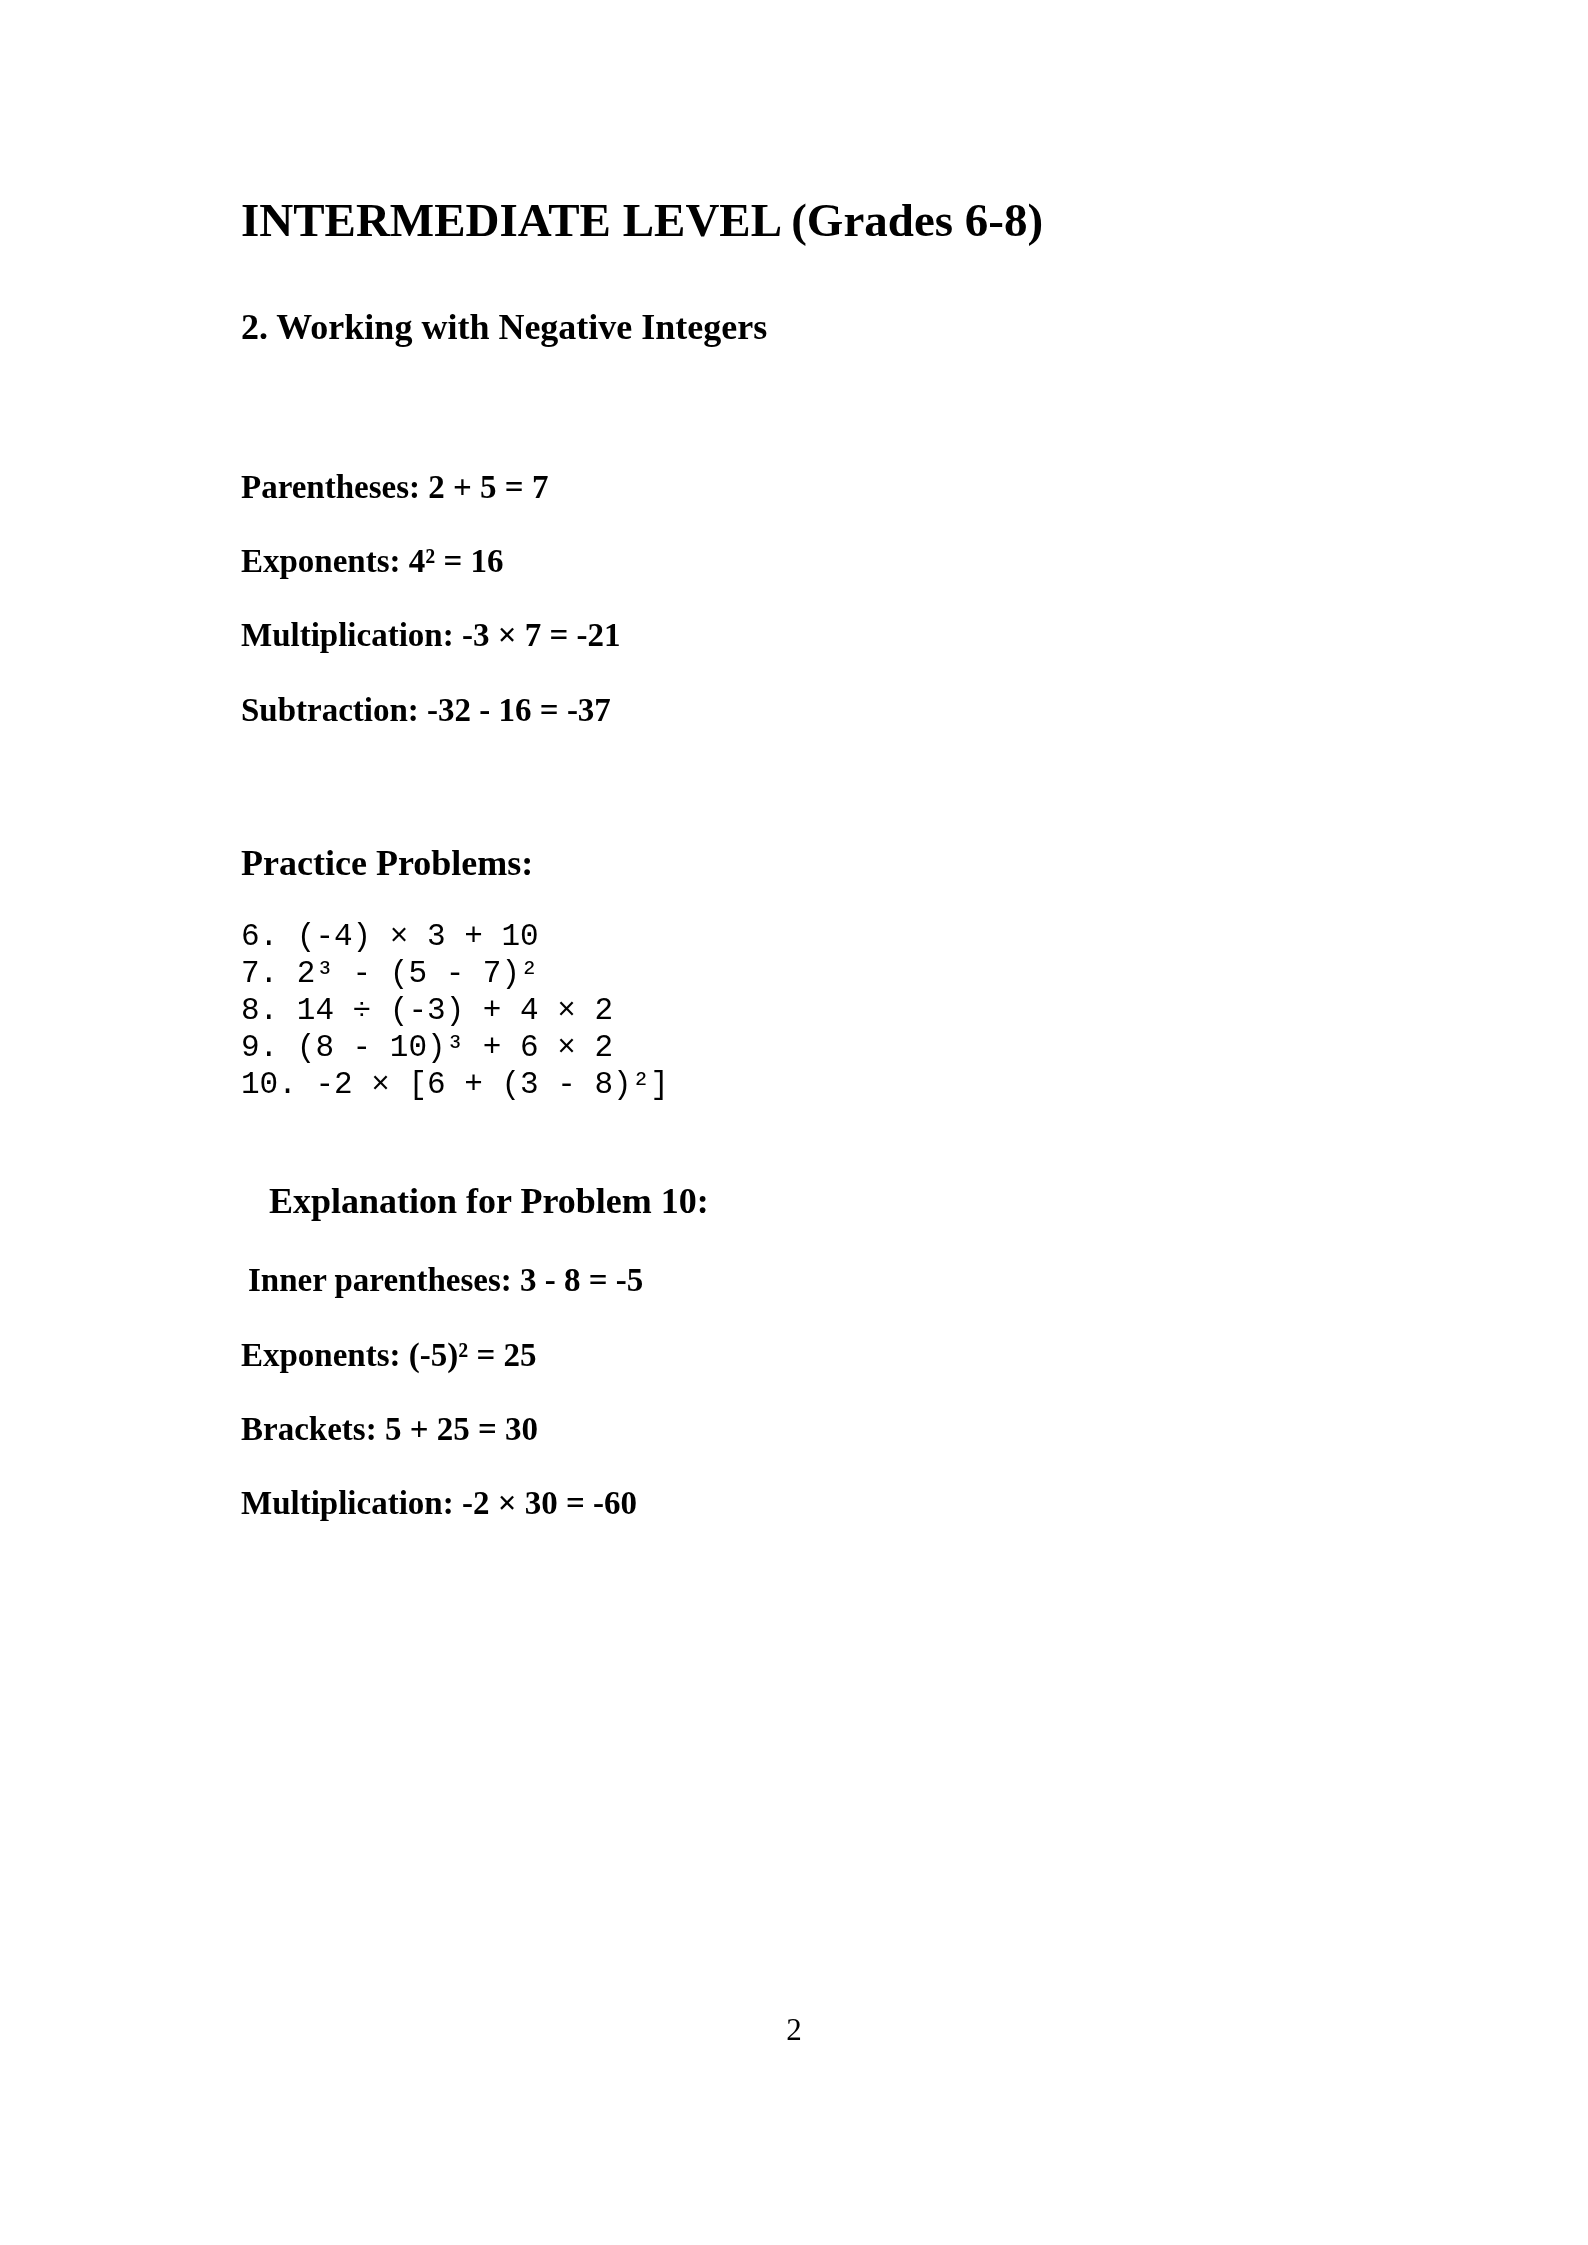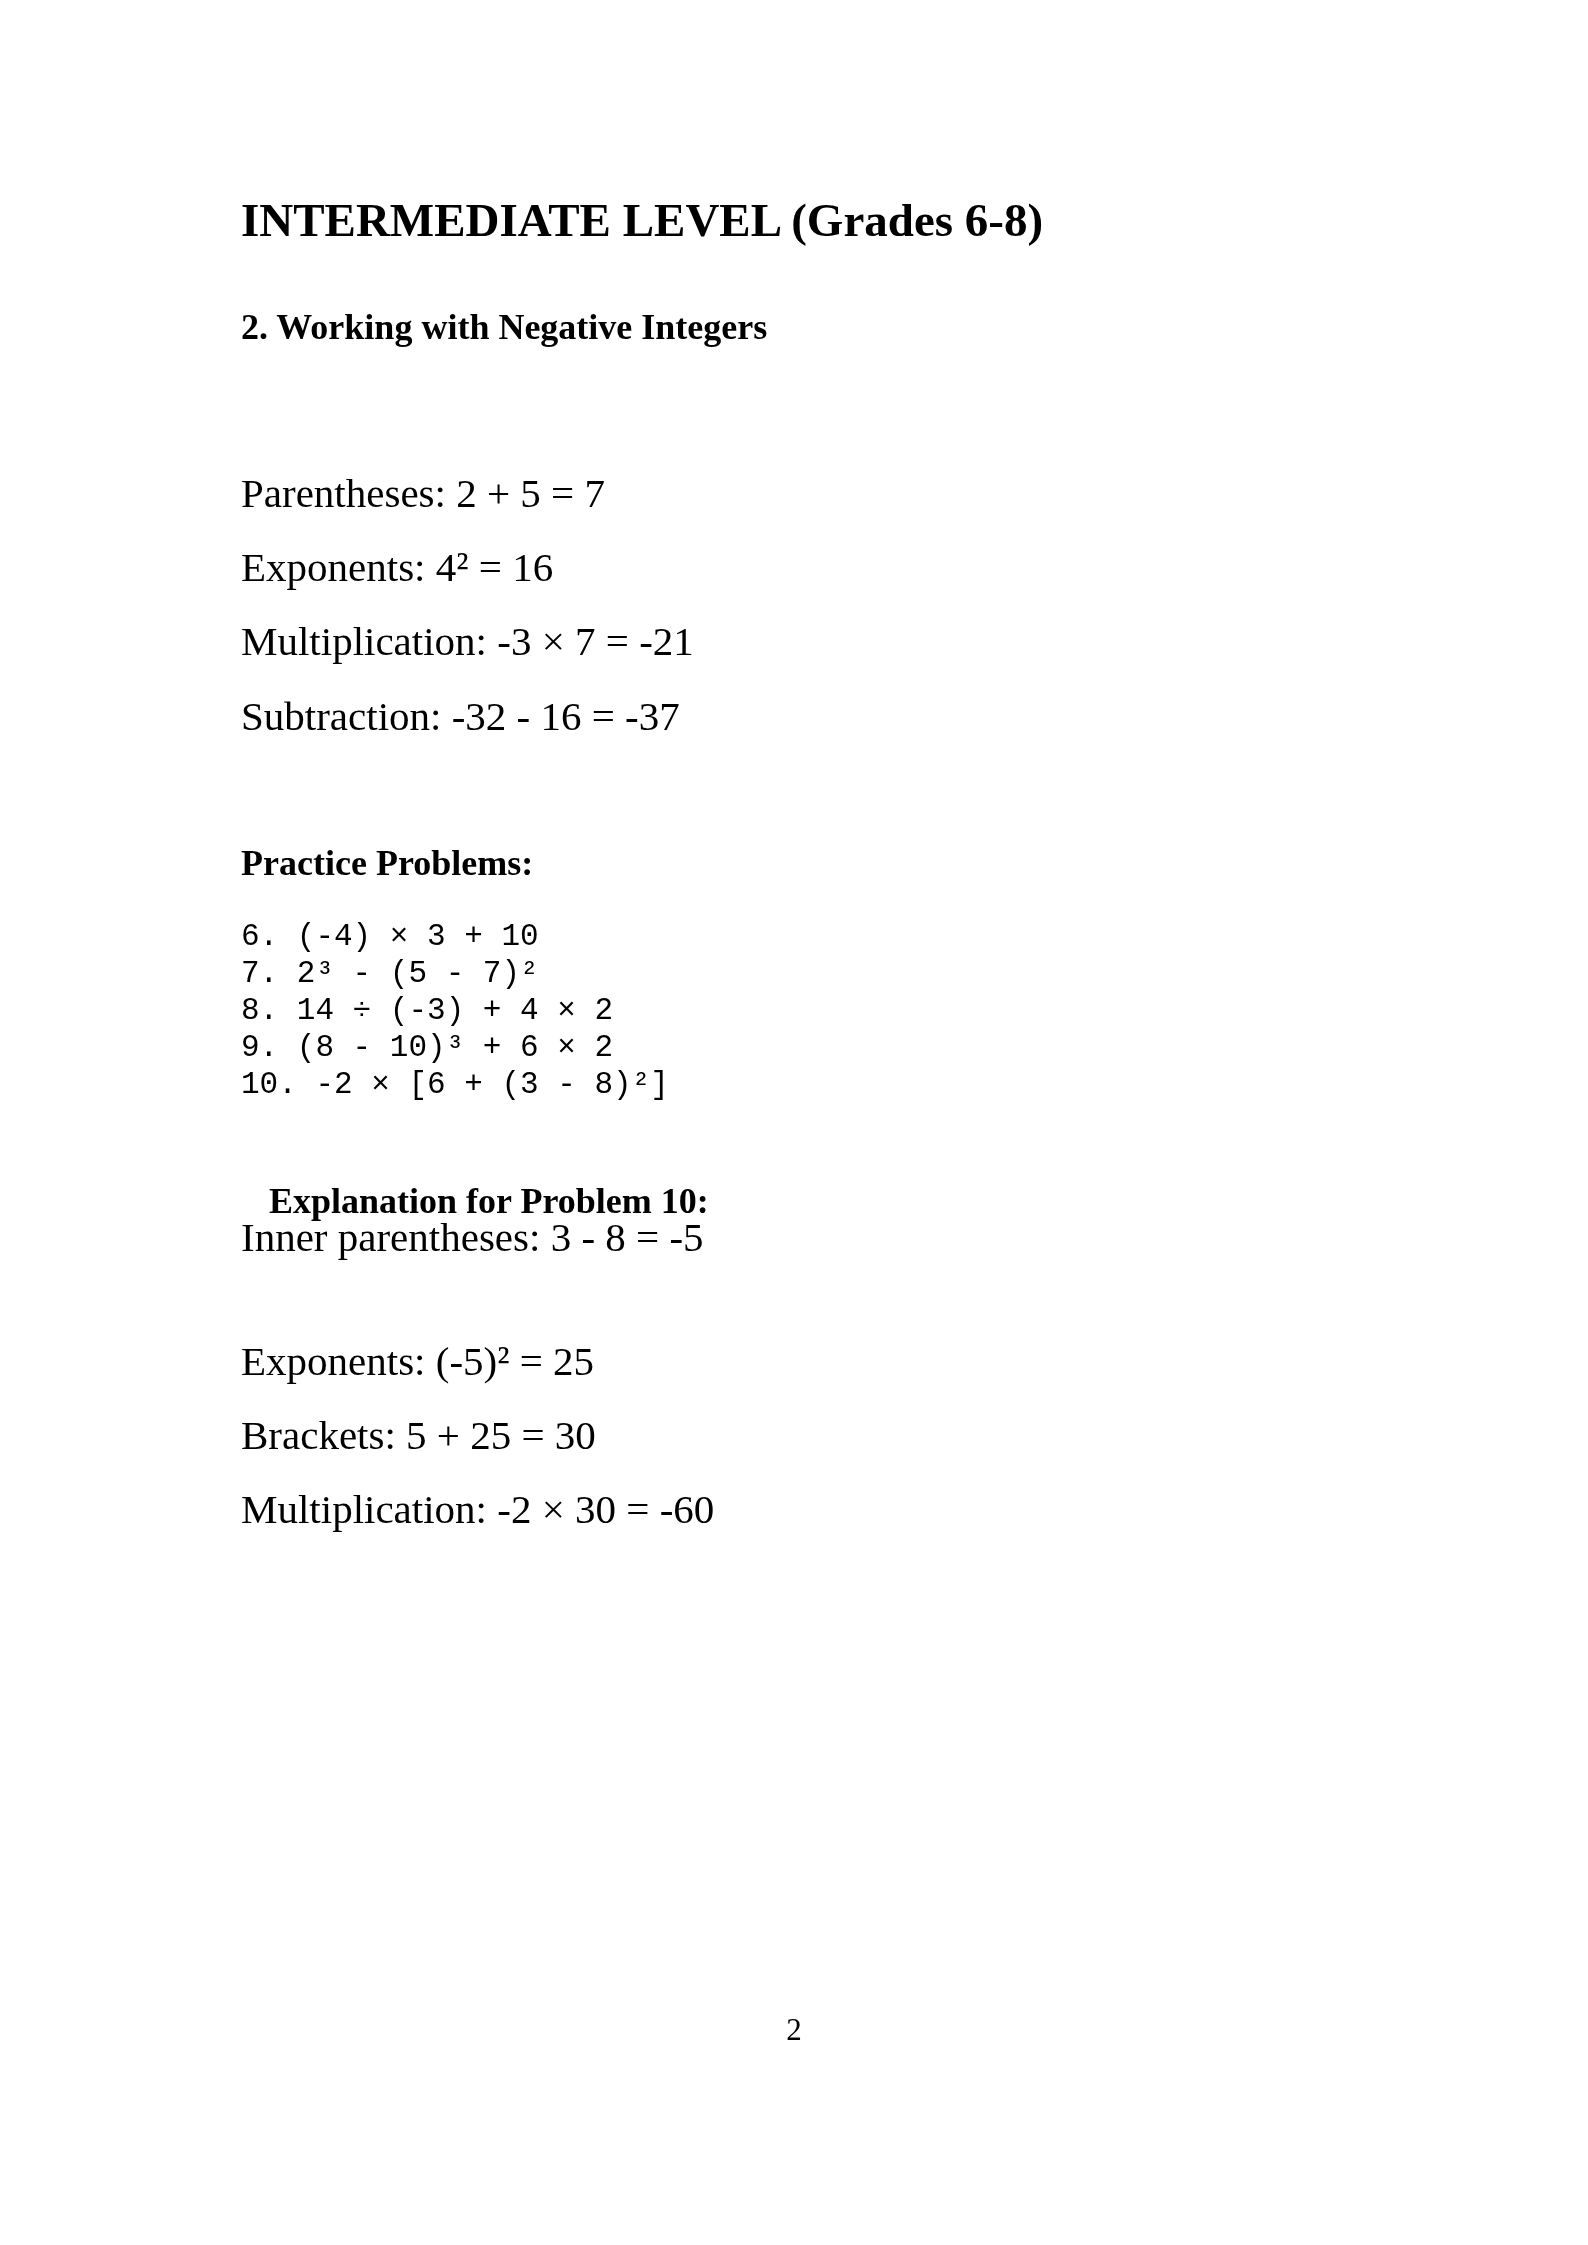--- a/index.html
+++ b/index.html
@@ -35,22 +35,22 @@
     }
     .h2 {
       font-size: 36px;
       font-weight: bold;
     }
     .h3 {
       font-size: 36px;
       font-weight: bold;
     }
     .body-text {
-      font-size: 41px;
-      font-weight: normal;
+      font-size: 33px;
+      font-weight: bold;
     }
     .list {
       position: absolute;
       left: 241px;
       top: 918px;
       margin: 0;
       padding: 0;
       list-style: none;
       font-size: 31px;
       line-height: 37px;
@@ -90,20 +90,20 @@
   <ul class="list">
     <li>6. (-4) × 3 + 10</li>
     <li>7. 2³ - (5 - 7)²</li>
     <li>8. 14 ÷ (-3) + 4 × 2</li>
     <li>9. (8 - 10)³ + 6 × 2</li>
     <li>10. -2 × [6 + (3 - 8)²]</li>
   </ul>
 
   <h3 class="abs h3" style="top:1180px;margin-left:28px;">Explanation for Problem 10:</h3>
 
-  <p class="abs body-text" style="top:1213px;">Inner parentheses: 3 - 8 = -5</p>
+  <p class="abs body-text" style="top:1262px;margin-left:7px;">Inner parentheses: 3 - 8 = -5</p>
   <p class="abs body-text" style="top:1337px;">Exponents: (-5)² = 25</p>
   <p class="abs body-text" style="top:1411px;">Brackets: 5 + 25 = 30</p>
   <p class="abs body-text" style="top:1485px;">Multiplication: -2 × 30 = -60</p>
 
   <div class="page-number">2</div>
 
 </div>
 
 </body></html>

